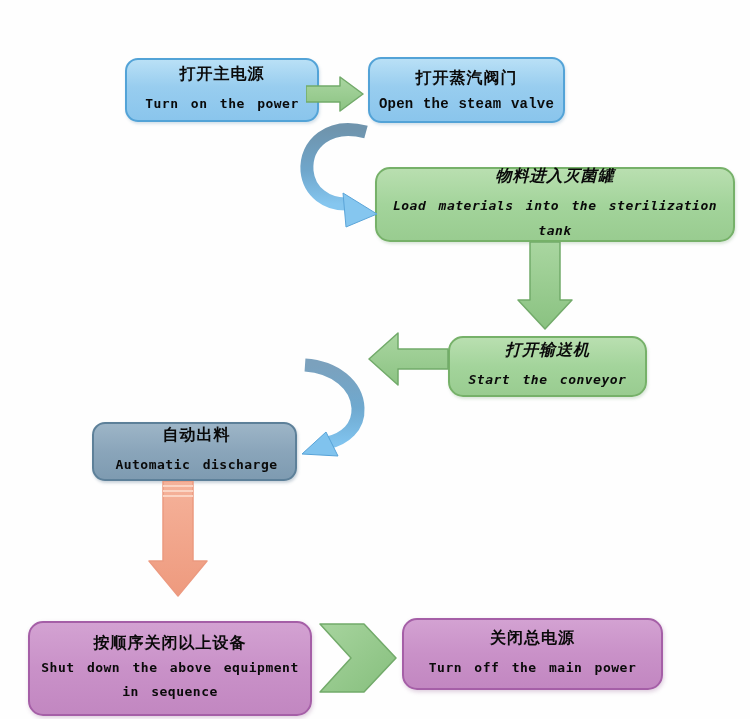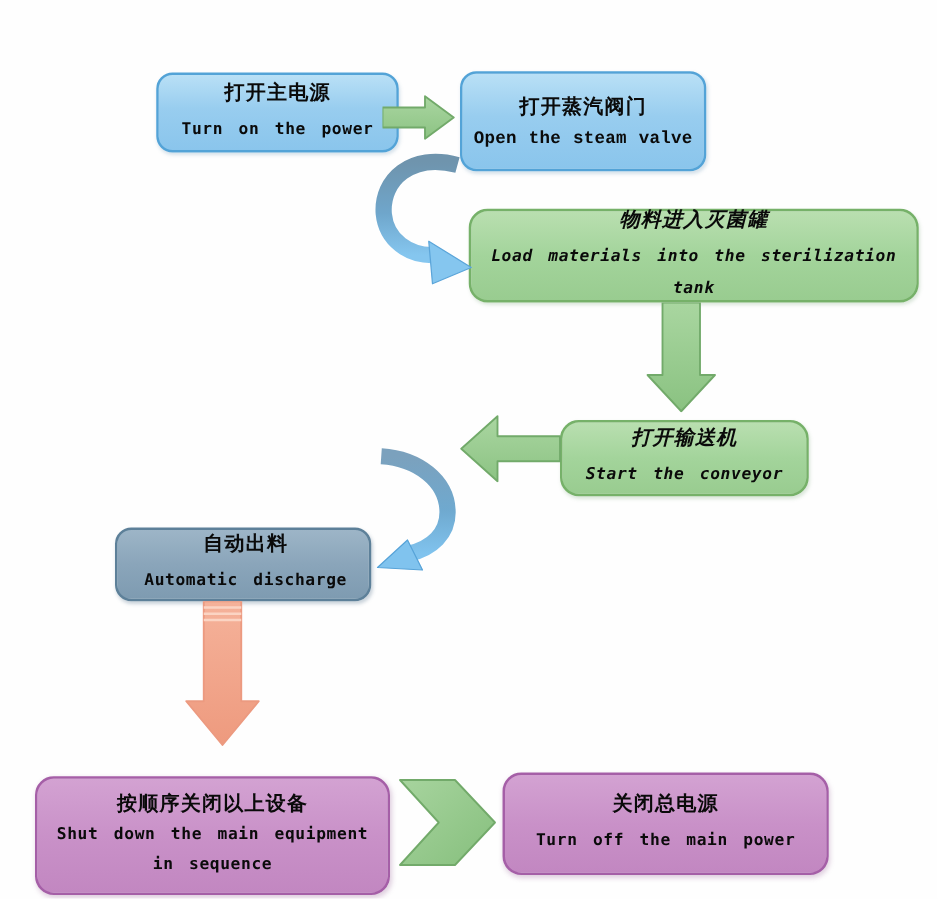--- a/index.html
+++ b/index.html
@@ -64,27 +64,27 @@
     background:linear-gradient(180deg,#d3a2d2 0%, #c991c8 50%, #c287c1 100%);
     border:2px solid #a55fa7;
     border-radius:15px;
     box-shadow:1px 2px 4px rgba(150,95,150,.3);
   }
   .arrow { position:absolute; }
   .arrow svg { display:block; }
 
   
   #n-power-on      { left:125px; top:58px;  width:194px; height:64px; }
-  #n-steam-valve   { left:368px; top:57px;  width:197px; height:80px; }
+  #n-steam-valve   { left:368px; top:57px;  width:197px; height:66px; }
   #n-load-materials{ left:375px; top:167px; width:360px; height:75px; }
   #n-conveyor      { left:448px; top:336px; width:199px; height:61px; }
   #n-air-cooler    { left:31px;  top:310px; width:274px; height:77px; }
   #n-discharge     { left:92px;  top:422px; width:205px; height:59px;padding-left:12px; }
   #n-shutdown      { left:28px;  top:621px; width:284px; height:95px; gap:2px; }
-  #n-power-off     { left:402px; top:618px; width:261px; height:82px;align-items:center; }
+  #n-power-off     { left:402px; top:618px; width:261px; height:72px;align-items:center; }
 
   
   #a-power-to-valve     { left:306px; top:76px;  }
   #a-valve-to-load      { left:293px; top:116px; }
   #a-load-to-conveyor   { left:517px; top:242px; }
   #a-conveyor-to-cooler { left:368px; top:332px; }
   #a-cooler-to-discharge{ left:293px; top:353px; }
   #a-discharge-to-shutdown { left:148px; top:481px; }
   #a-shutdown-to-poweroff  { left:319px; top:623px; }
 </style>
@@ -114,21 +114,21 @@
   </div>
 
 
   <div class="node slate" id="n-discharge">
     <span class="zh">自动出料</span>
     <span class="en">Automatic discharge</span>
   </div>
 
   <div class="node pink" id="n-shutdown">
     <span class="zh">按顺序关闭以上设备</span>
-    <span class="en">Shut down the main equipment in sequence</span>
+    <span class="en">Shut down the above equipment in sequence</span>
   </div>
 
   <div class="node pink" id="n-power-off">
     <span class="zh">关闭总电源</span>
     <span class="en">Turn off the main power</span>
   </div>
 
   <div class="arrow" id="a-power-to-valve">
     <svg width="58" height="36" viewBox="0 0 58 36">
       <defs>

